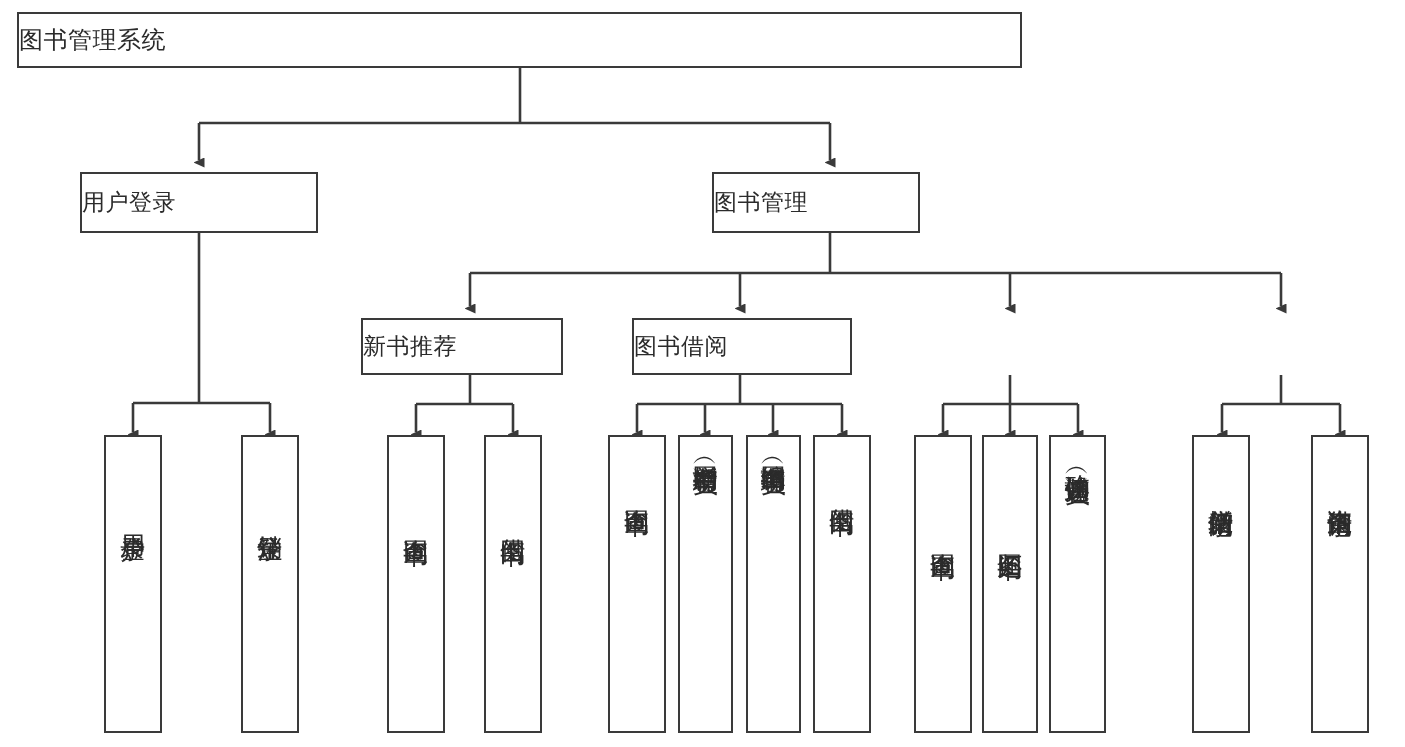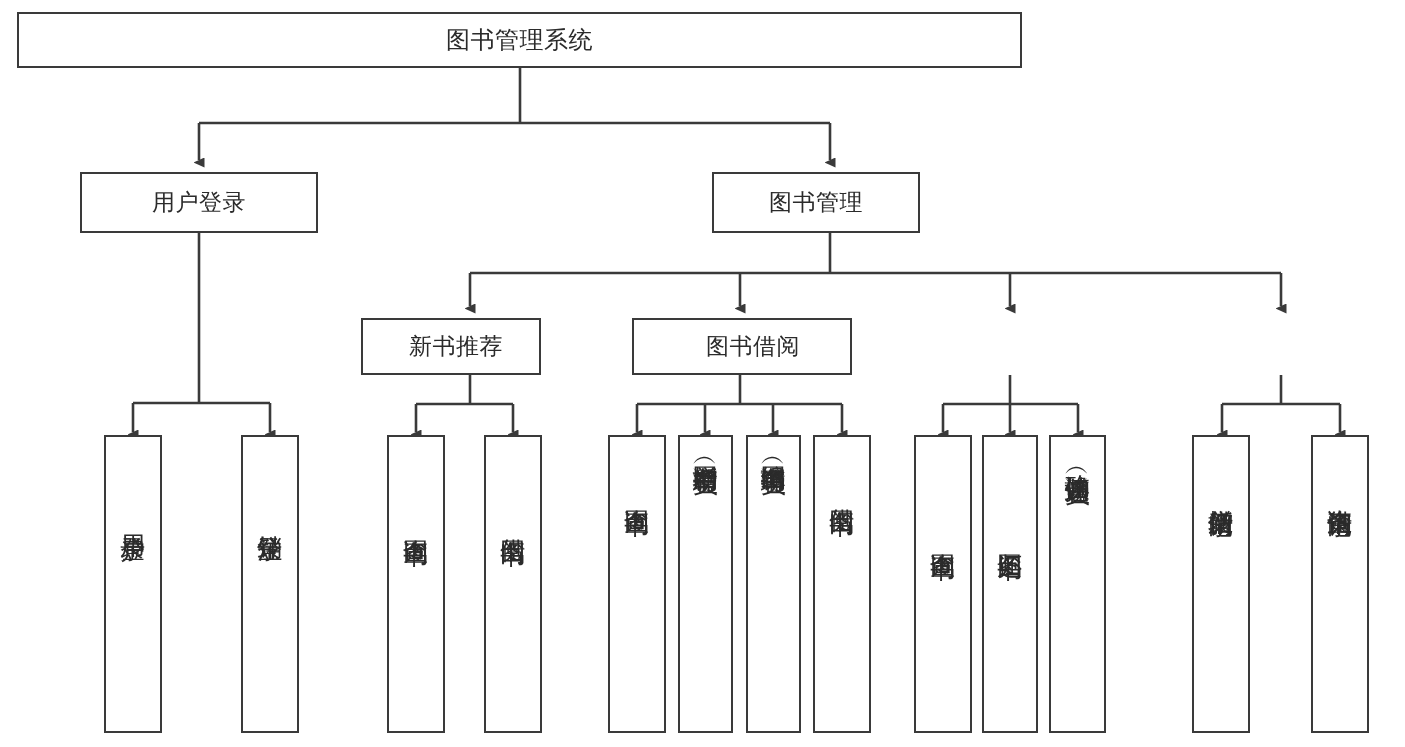--- a/index.html
+++ b/index.html
@@ -25,21 +25,20 @@
     height: 747px;
     pointer-events: none;
   }
   .node {
     position: absolute;
     box-sizing: border-box;
     border: 2px solid #3a3a3a;
     background: #ffffff;
     display: flex;
     align-items: center;
-    justify-content: center;
     color: #2b2b2b;
   }
   .node .lbl {
     display: block;
     text-align: center;
     line-height: 1.02;
     letter-spacing: 0.5px;
   }
   
   .node.h .lbl {
@@ -140,24 +139,24 @@
     <span class="lbl">图书管理系统</span>
   </div>
 
   <div class="node h" style="left:80px; top:172px; width:238px; height:61px;">
     <span class="lbl">用户登录</span>
   </div>
   <div class="node h" style="left:712px; top:172px; width:208px; height:61px;">
     <span class="lbl">图书管理</span>
   </div>
 
-  <div class="node h" style="left:361px; top:318px; width:180px; height:57px;padding-left:10px;">
+  <div class="node h" style="left:361px; top:318px; width:202px; height:57px;">
     <span class="lbl">新书推荐</span>
   </div>
-  <div class="node h" style="left:632px; top:318px; width:220px; height:57px;padding-left:22px;">
+  <div class="node h" style="left:632px; top:318px; width:220px; height:57px;">
     <span class="lbl">图书借阅</span>
   </div>
 
   <div class="node v pad-a" style="left:104px; top:435px; width:58px; height:298px;">
     <span class="lbl">用户登录</span>
   </div>
   <div class="node v pad-a" style="left:241px; top:435px; width:58px; height:298px;">
     <span class="lbl">注销登录</span>
   </div>
 

